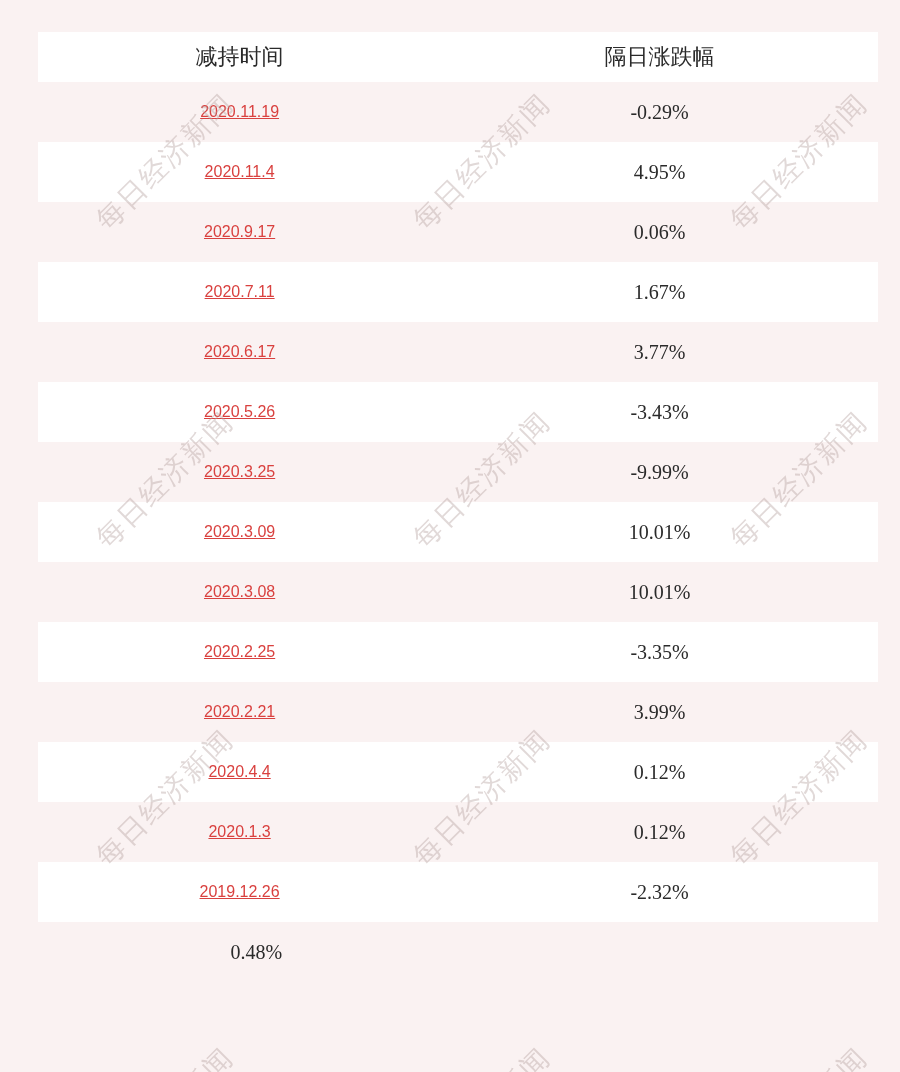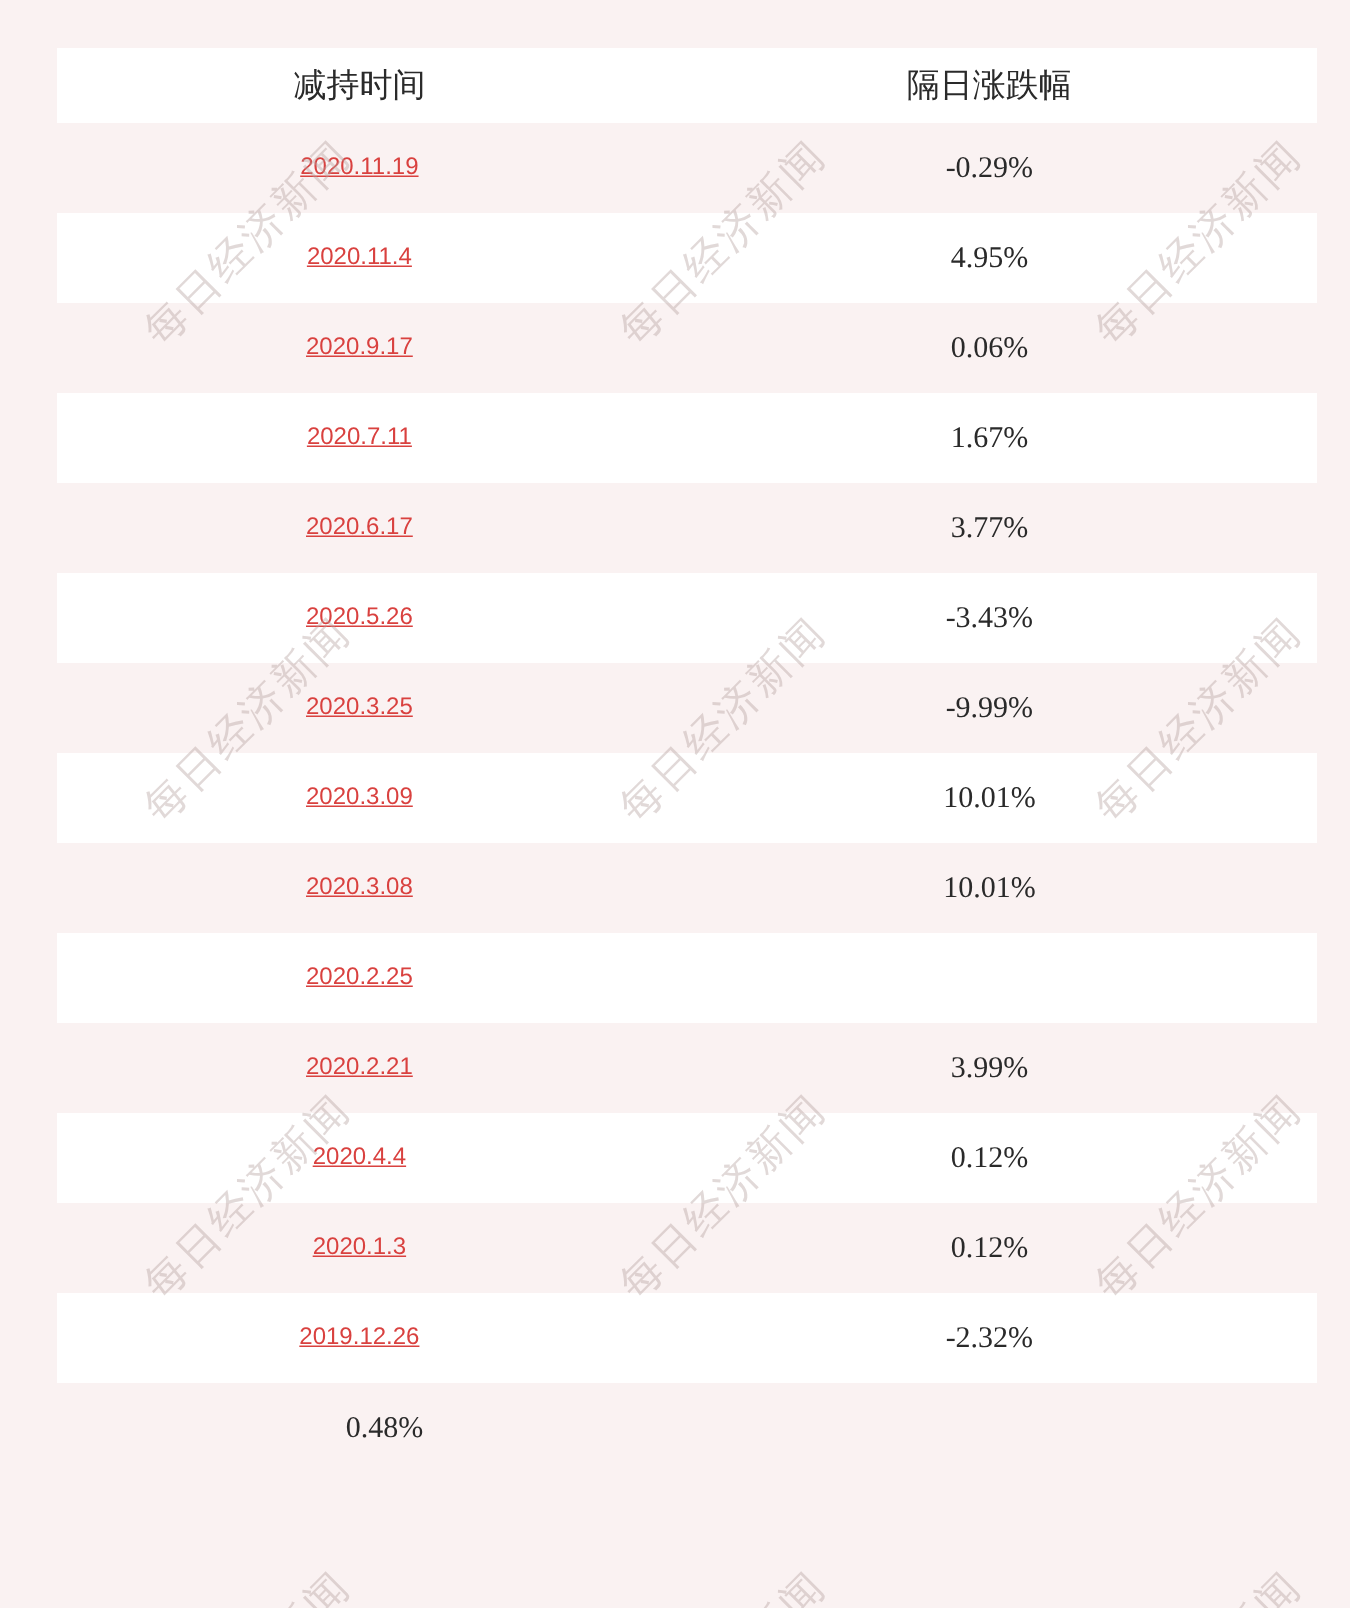--- a/index.html
+++ b/index.html
@@ -128,20 +128,21 @@
   </div>
 
   <div class="row">
     <div class="cell col1 date">2020.3.08</div>
     <div class="cell col2 change">10.01%</div>
   </div>
 
 
   <div class="row">
     <div class="cell col1 date">2020.2.25</div>
+    <div class="cell col2 change">-3.35%</div>
   </div>
 
   <div class="row">
     <div class="cell col1 date">2020.2.21</div>
     <div class="cell col2 change">3.99%</div>
   </div>
 
   <div class="row">
     <div class="cell col1 date">2020.4.4</div>
     <div class="cell col2 change">0.12%</div>

